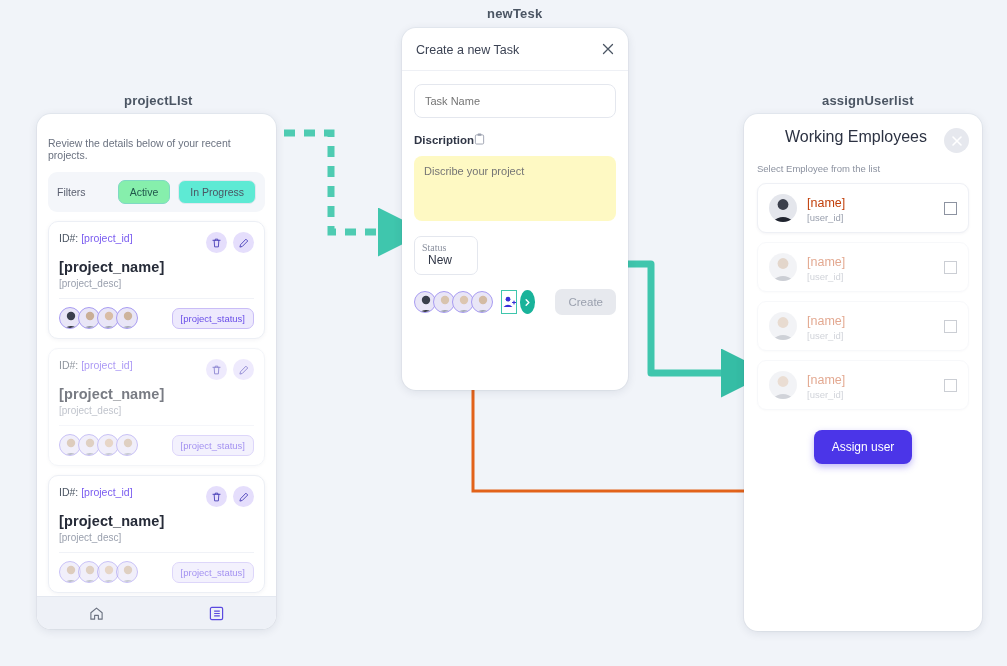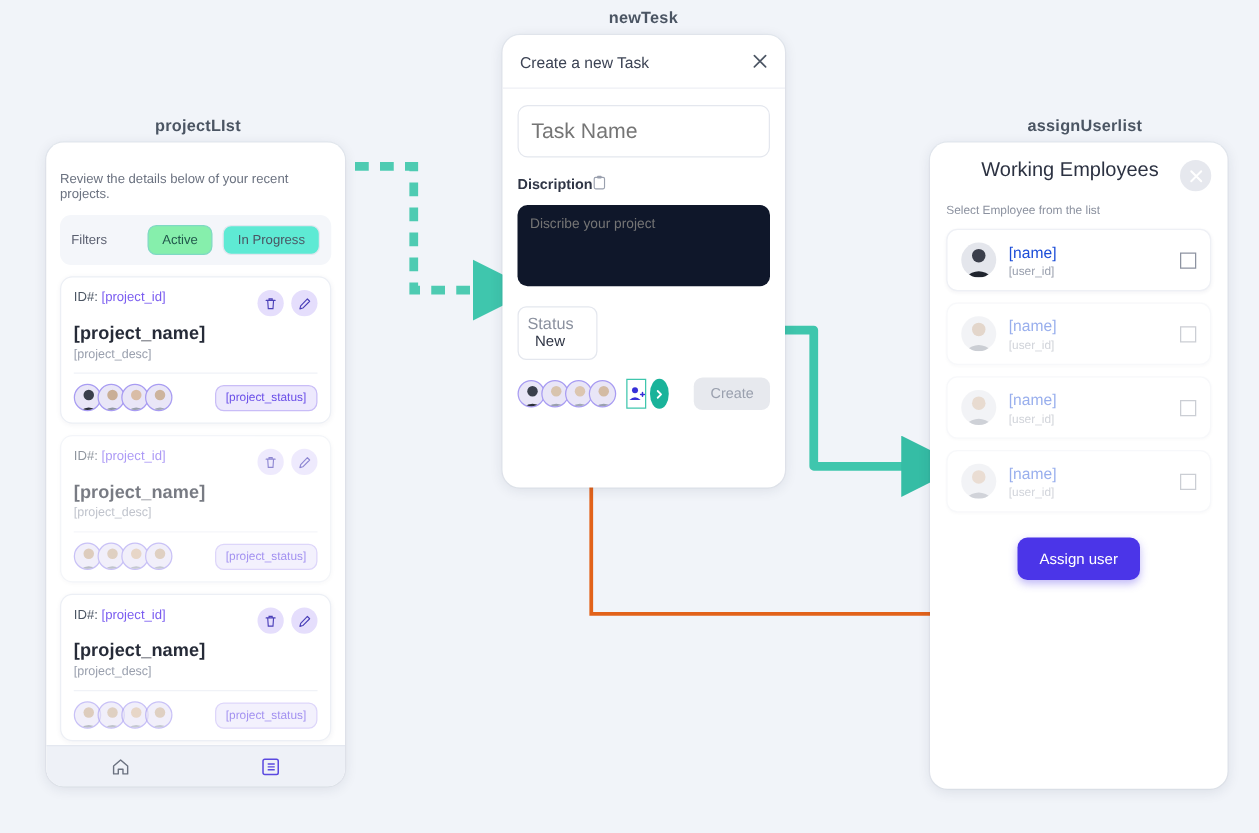--- a/index.html
+++ b/index.html
@@ -104,36 +104,36 @@
   #newtask-panel { left: 402px; top: 28px; width: 226px; height: 362px; overflow: hidden; }
   .nt-head {
     display: flex; align-items: center; justify-content: space-between;
     padding: 15px 14px 13px 14px; border-bottom: 1px solid #eef0f5;
   }
   .nt-title { font-size: 12.5px; color: #3c4354; }
   .nt-close { cursor: pointer; color: #6b7280; font-size: 14px; line-height: 1; }
   .nt-body { padding: 13px 12px 0 12px; }
   .task-input {
     width: 100%; border: 1px solid #e4e7ee; border-radius: 8px;
-    padding: 10px 10px; font-size: 17px; color: #6b7280;
+    padding: 10px 10px; font-size: 11px; color: #6b7280;
     font-family: "Liberation Sans", sans-serif; outline: none;
   }
   .desc-row { display: flex; align-items: center; margin-top: 13px; }
   .desc-lbl { font-size: 11.5px; font-weight: bold; color: #2f3545; }
   .desc-area {
-    width: 100%; margin-top: 7px; height: 65px; background: #0f172a;
+    width: 100%; margin-top: 7px; height: 65px; background: #fef9c3;
     border: none; border-radius: 8px; padding: 9px 10px; font-size: 11px;
     color: #858b99; resize: none; outline: none;
     font-family: "Liberation Sans", sans-serif;
   }
   .status-box {
     margin-top: 11px; width: 64px; border: 1px solid #e4e7ee; border-radius: 7px;
     padding: 5px 7px 7px 7px;
   }
-  .status-lbl { font-size: 13px; color: #8b919f; }
+  .status-lbl { font-size: 10px; color: #8b919f; font-family: Liberation Serif, serif; }
   .status-val { font-size: 12px; color: #2f3545; padding-left: 6px; }
   .nt-assign-row {
     margin-top: 14px; padding: 0 12px; display: flex; align-items: center; gap: 11px;
   }
   .add-user-box {
     width: 24px; height: 24px; border: 1.5px solid #3fc6ad; background: #fff;
     display: flex; align-items: center; justify-content: center; cursor: pointer;
   }
   .go-circle {
     width: 24px; height: 24px; border-radius: 50%; background: #19b39a;
@@ -160,21 +160,21 @@
   .emp-row {
     margin-top: 9px; background: #fff; border: 1px solid #eef0f5; border-radius: 9px;
     padding: 9px 11px; display: flex; align-items: center; gap: 10px;
     box-shadow: 0 1px 3px rgba(30,40,70,.05); cursor: pointer;
   }
   .emp-avatar {
     width: 28px; height: 28px; border-radius: 50%; background: #e4e6ec;
     overflow: hidden; position: relative; flex: 0 0 28px;
   }
   .emp-txt { flex: 1; }
-  .emp-name { font-size: 12.5px; color: #1d4ed8; margin-top: 33px; }
+  .emp-name { font-size: 12.5px; color: #c2410c; margin-top: 33px; }
   .emp-id { font-size: 9.5px; color: #9aa0ae; margin-top: 1px; }
   .emp-check {
     width: 13px; height: 13px; border: 1.4px solid #8d93a1; background: #fff; cursor: pointer;
   }
   .assign-btn {
     display: block; margin: 20px auto 0 auto; background: #4b35e8; color: #fff;
     border: none; border-radius: 8px; font-size: 12px; font-weight: normal;
     padding: 10px 18px; cursor: pointer; box-shadow: 0 3px 7px rgba(75,53,232,.35);
   }
 </style>

